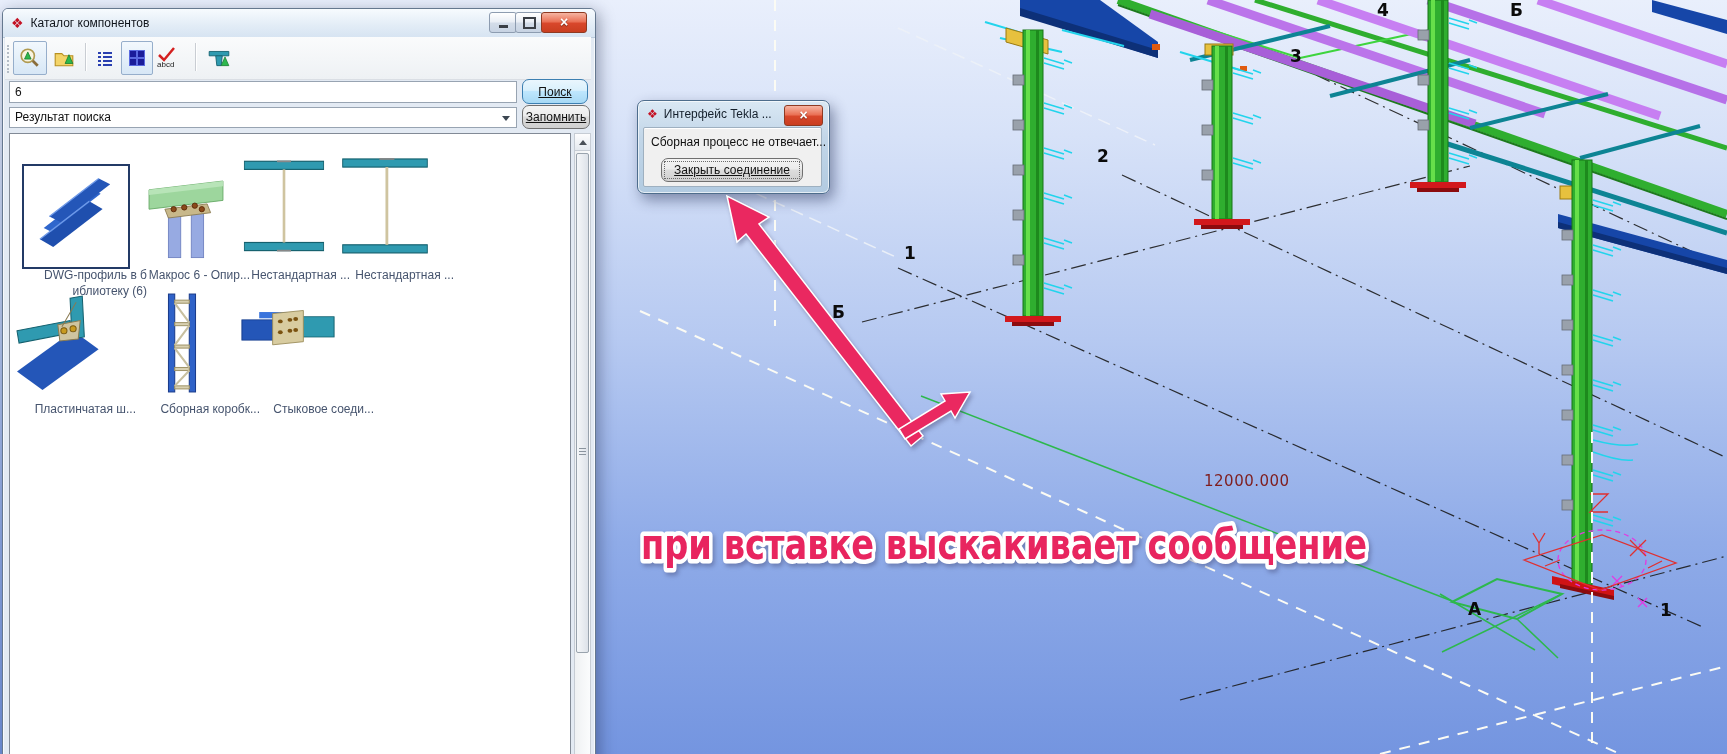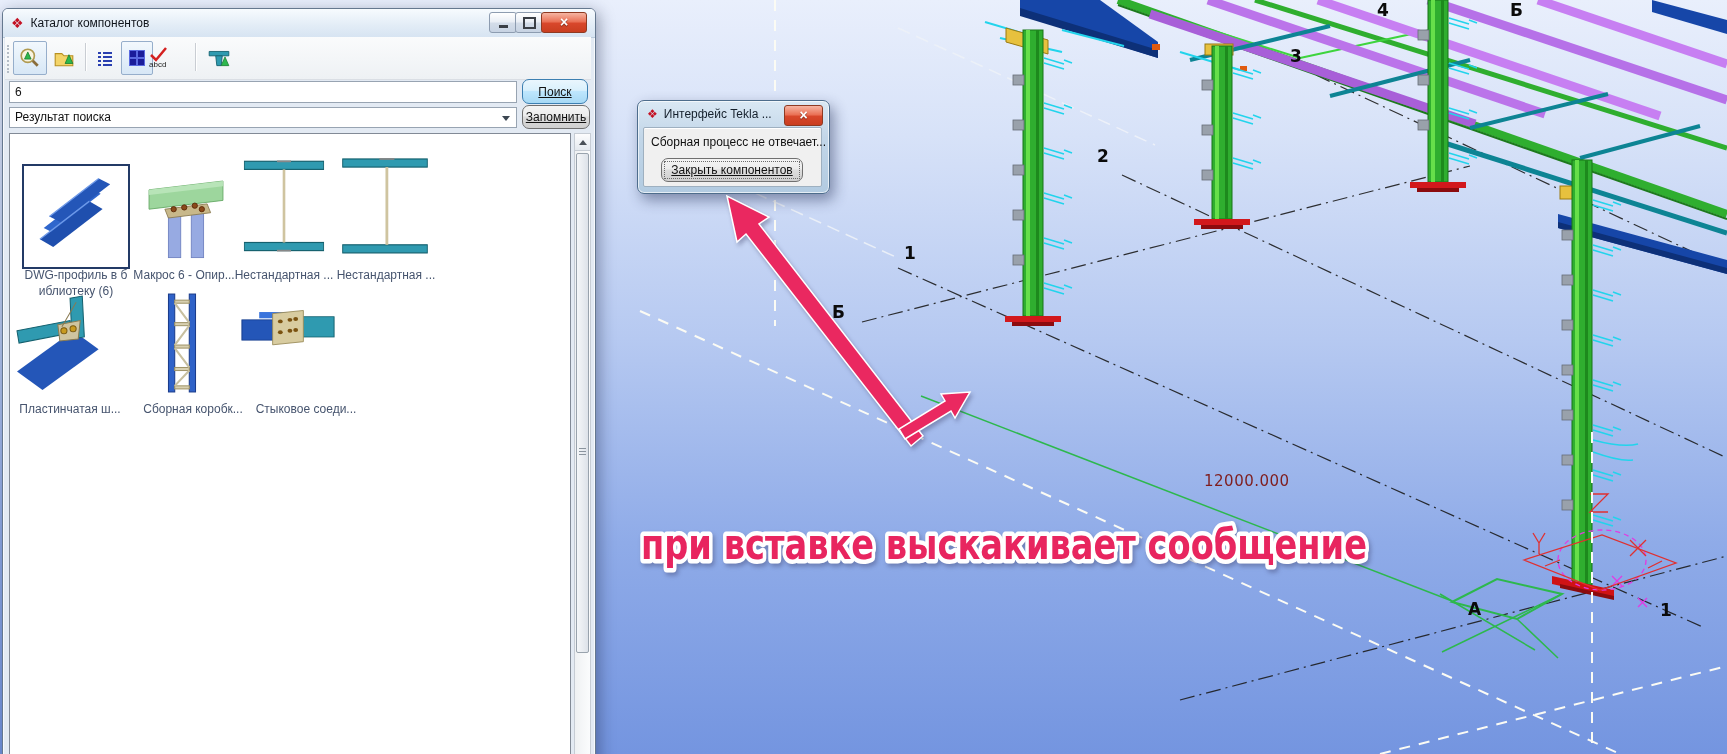--- a/index.html
+++ b/index.html
@@ -37,21 +37,21 @@
   .tbtn.active{border-color:#96aecb;background:linear-gradient(#f2f8fd,#d7e7f6);}
   .tsep{position:absolute;top:34px;height:28px;border-left:1px solid #c9cdd3;border-right:1px solid #ffffff;}
   .field{position:absolute;border:1px solid #98a4b2;background:#fff;font-size:12px;color:#111;
     font-family:"Liberation Sans",sans-serif;padding:2px 5px;box-sizing:border-box;}
   .btn{position:absolute;box-sizing:border-box;border:1px solid #707070;border-radius:7px;font-size:12px;color:#111;
     display:flex;align-items:center;justify-content:center;
     background:linear-gradient(#f4f4f4,#ececec 45%,#dddddd 50%,#cfcfcf);text-decoration:underline;}
   .btn.primary{border-color:#3c7fb1;background:linear-gradient(#eaf6fd,#d9f0fc 45%,#bee6fd 50%,#a7d9f5);}
   .combo-arrow{position:absolute;right:6px;top:8px;width:0;height:0;border-left:4px solid transparent;border-right:4px solid transparent;border-top:5px solid #3c4652;}
   .list{position:absolute;left:6px;top:124px;width:562px;height:700px;background:#fff;border:1px solid #828a96;box-sizing:border-box;}
-  .cell-label{position:absolute;font-size:12px;color:#46546e;text-align:center;white-space:nowrap;overflow:hidden;}
+  .cell-label{position:absolute;font-size:12px;color:#46546e;text-align:right;white-space:nowrap;overflow:hidden;padding-left:6px;}
   .thumb{position:absolute;}
   .thumb svg{width:100%;height:100%;}
   .thumb.sel{border:2px solid #233a66;background:#fff;box-sizing:border-box;padding:3px;}
   .scrollbar{position:absolute;left:571px;top:124px;width:17px;height:700px;
     background:linear-gradient(90deg,#eff1f3,#fbfcfd);border:1px solid #c6ccd4;box-sizing:border-box;}
   .scroll-up{position:absolute;left:0;top:0;width:15px;height:16px;background:linear-gradient(#fdfdfe,#e4e9ef);
     border-bottom:1px solid #c6ccd4;display:flex;align-items:center;justify-content:center;}
   .tri-up{width:0;height:0;border-left:4px solid transparent;border-right:4px solid transparent;border-bottom:5px solid #4a5058;}
   .scroll-thumb{position:absolute;left:1px;top:19px;width:13px;height:500px;border:1px solid #99a3ad;border-radius:2px;
     background:linear-gradient(90deg,#f5f7f9,#dde2e9);box-sizing:border-box;}
@@ -301,21 +301,21 @@
   </div>
   <div class="tbtn active" style="left:118px;width:30px;">
     <svg width="20" height="20" viewBox="0 0 20 20">
       <rect x="2" y="2" width="16" height="16" fill="#5a6ae0"></rect>
       <rect x="3" y="3" width="6" height="6" fill="#1a1c9a"></rect>
         <rect x="11" y="3" width="6" height="6" fill="#1a1c9a"></rect>
       <rect x="3" y="11" width="6" height="6" fill="#1a1c9a"></rect>
         <rect x="11" y="11" width="6" height="6" fill="#1a1c9a"></rect>
     </svg>
   </div>
-  <div class="tbtn" style="left:136px;width:36px;text-align:right;">
+  <div class="tbtn" style="left:144px;width:36px;text-align:right;">
     <svg width="26" height="24" viewBox="0 0 26 24">
       <path d="M6,9 L11,14 L21,2" stroke="#d42020" stroke-width="2.5" fill="none"></path>
       <text x="4" y="21" font-size="8" fill="#222" font-family="Liberation Sans,sans-serif">abcd</text>
     </svg>
   </div>
   <div class="tsep" style="left:192px;"></div>
   <div class="tbtn" style="left:198px;width:34px;">
     <svg width="24" height="22" viewBox="0 0 22 20">
       <polygon points="2,4 20,4 20,8 2,8" fill="#2f9ab0" stroke="#14606e" stroke-width="0.8"></polygon>
       <polygon points="8,8 14,8 13,17 9,17" fill="#2f9ab0" stroke="#14606e" stroke-width="0.8"></polygon>
@@ -439,21 +439,21 @@
   <div class="dlg-title">
     <span class="tekla-ico">❖</span>
     <span class="dlg-title-text">Интерфейс Tekla ...</span>
   </div>
   <div class="dlg-close">
     <span class="glyph-x">×</span>
   </div>
   <div class="dlg-client">
     <div class="dlg-msg">Сборная процесс не отвечает...</div>
     <div class="btn dlg-btn">
-      <span>Закрыть компонентов</span>
+      <span>Закрыть соединение</span>
       <span class="focusring"></span>
     </div>
   </div>
 </div>
 
 <svg id="annot" width="1727" height="754" viewBox="0 0 1727 754">
   <g style="filter:drop-shadow(2px 3px 2px rgba(50,50,90,.35));">
     <polygon points="923,436 759,224 769,217 727,196 737,242 746,234 911,446" fill="#ea2860" stroke="#ffffff" stroke-width="1.5"></polygon>
     <polygon points="905,439 951,411 955,418 970,392 941,394 945,401 899,429" fill="#ea2860" stroke="#ffffff" stroke-width="1.5"></polygon>
     <text x="1004" y="559" text-anchor="middle" textLength="726" lengthAdjust="spacingAndGlyphs" font-family="DejaVu Sans, sans-serif" font-weight="bold" font-size="43" fill="#e8255f" stroke="#ffffff" stroke-width="9" paint-order="stroke" stroke-linejoin="round">при вставке выскакивает сообщение</text>

